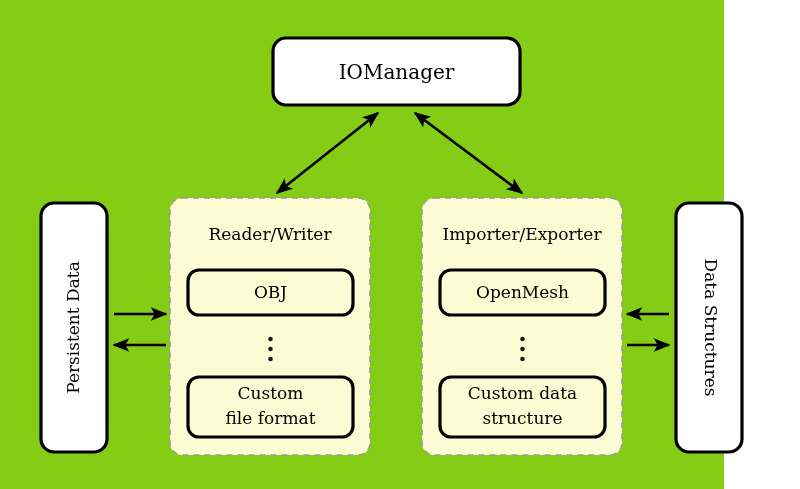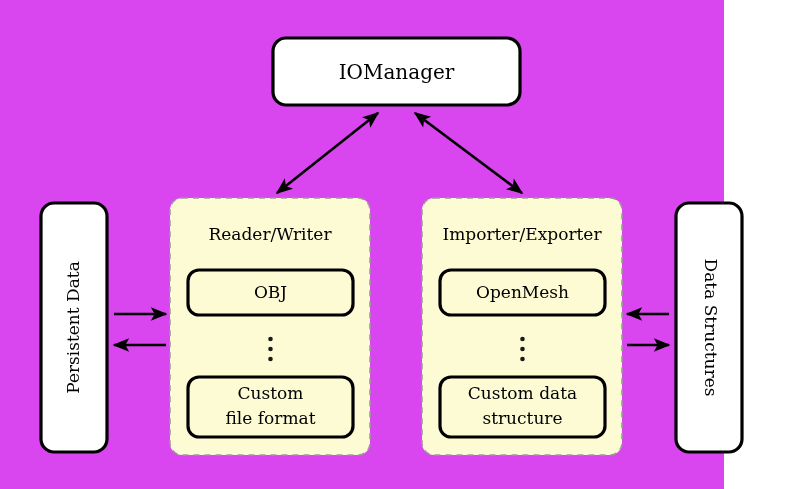--- a/index.html
+++ b/index.html
@@ -10,21 +10,21 @@
   body {
     width: 800px;
     height: 489px;
     font-family: "DejaVu Serif", "Liberation Serif", serif;
     overflow: hidden;
   }
   #diagram-root {
     position: relative;
     width: 724px;
     height: 489px;
-    background: #d946ef;
+    background: #84cc16;
   }
   svg#diagram {
     display: block;
     width: 800px;
     height: 489px;
   }
   .node-label {
     font-family: "DejaVu Serif", "Liberation Serif", serif;
     fill: #000000;
     text-anchor: middle;

